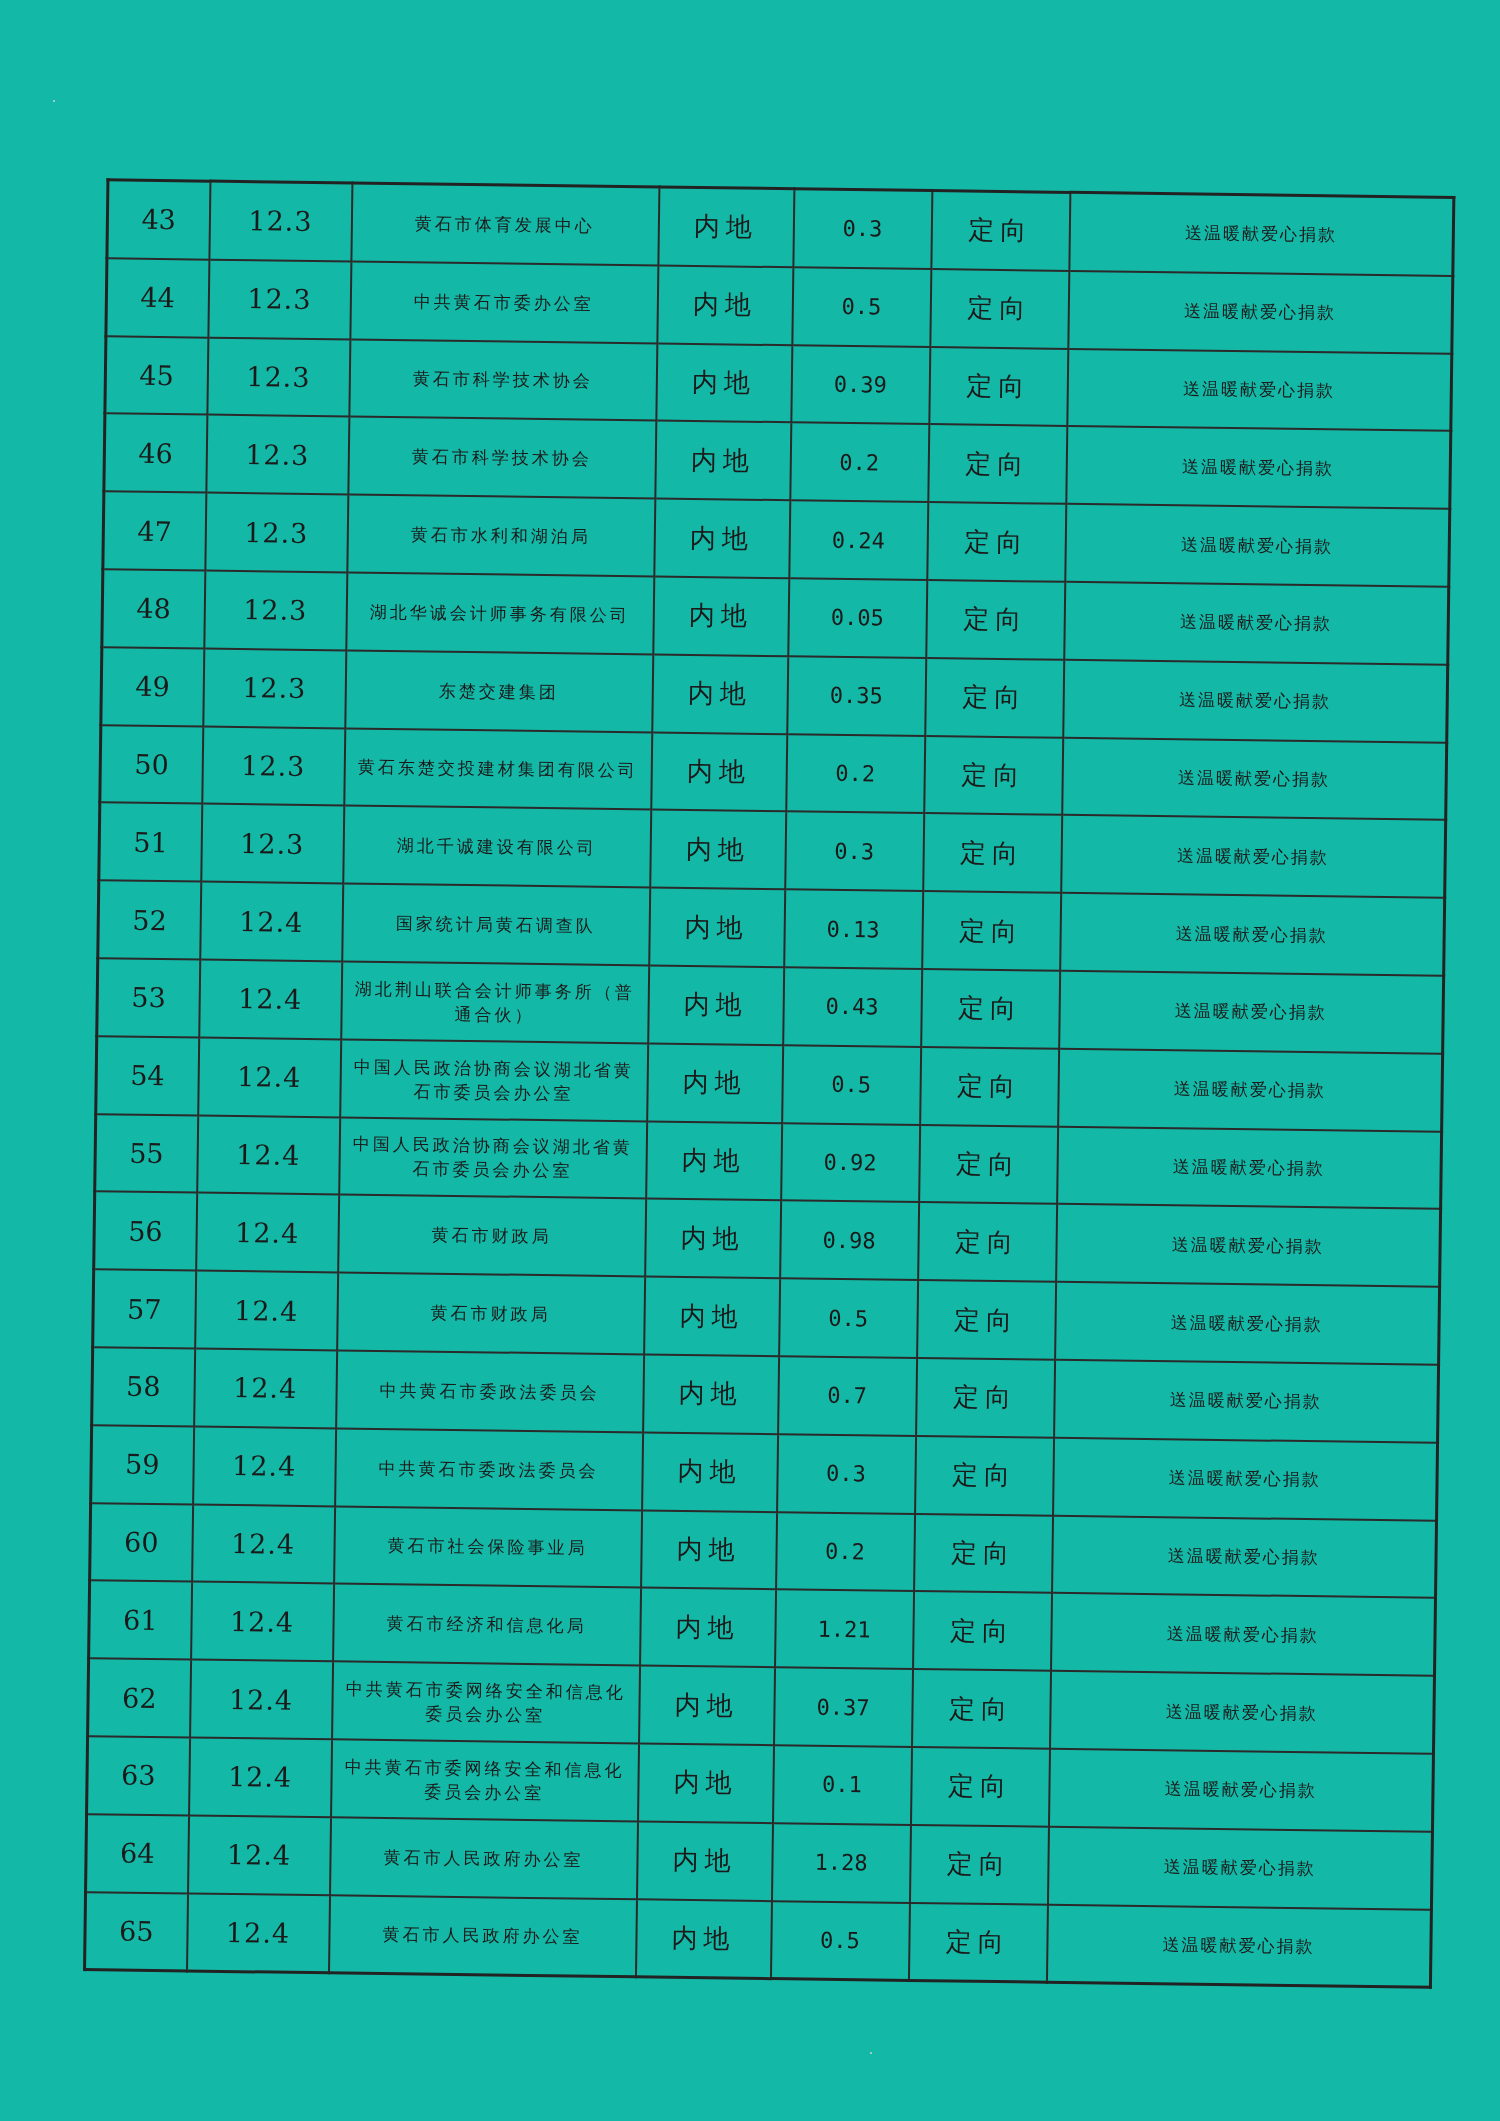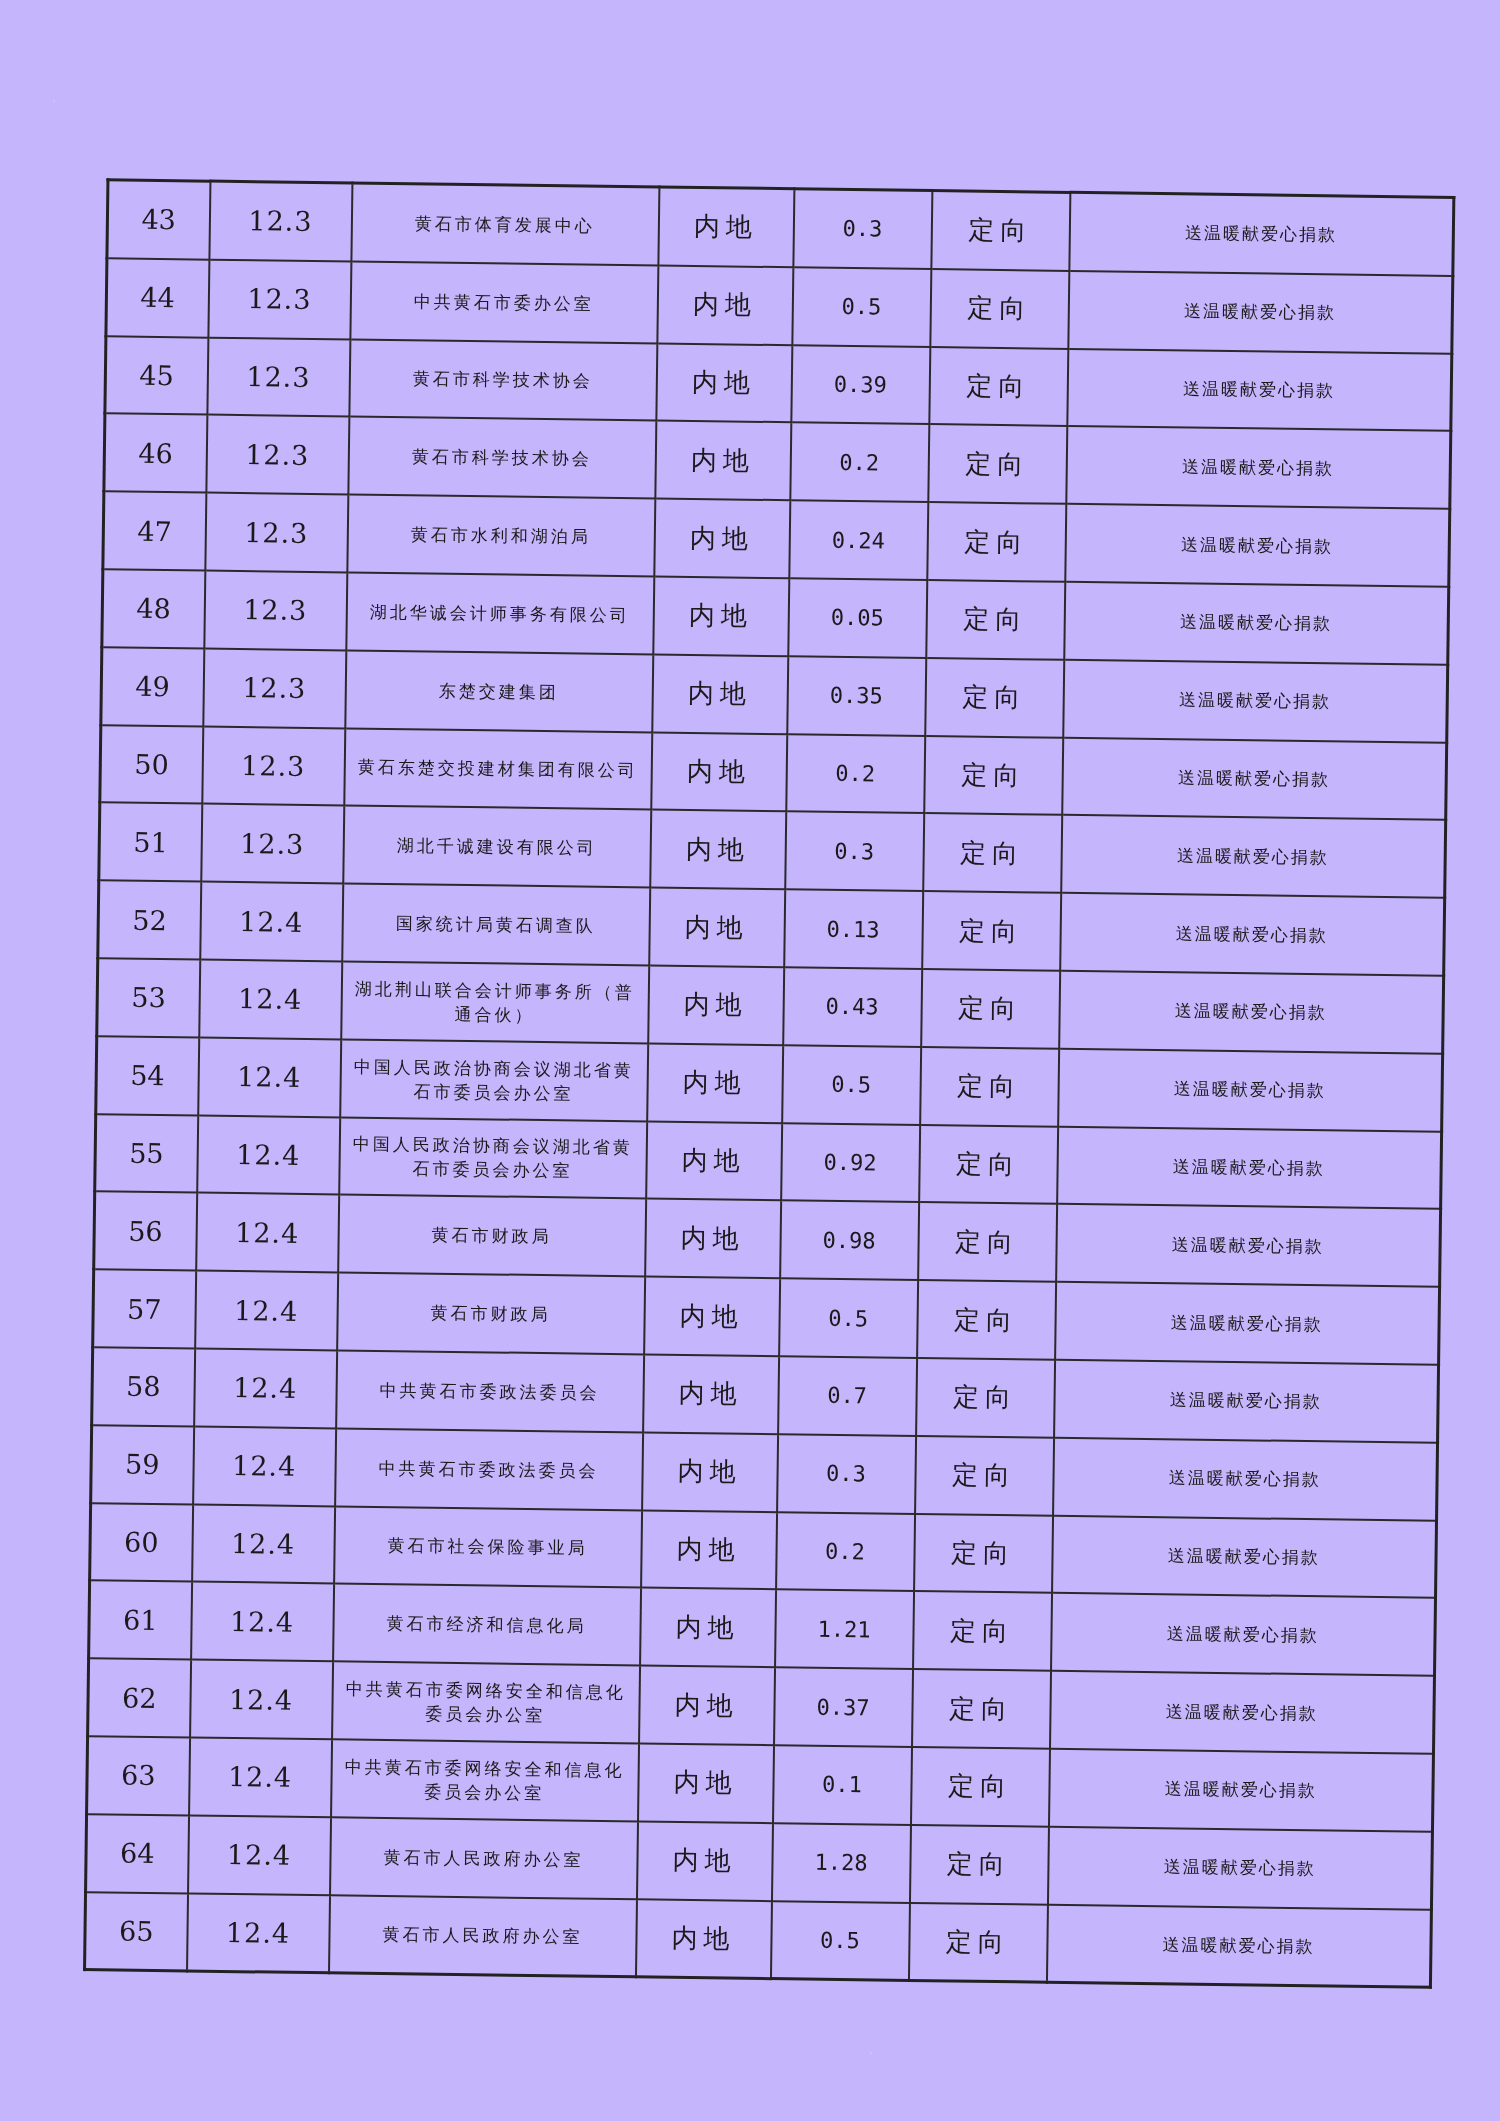--- a/index.html
+++ b/index.html
@@ -12,21 +12,21 @@
     height: 2121px;
     position: relative;
     overflow: hidden;
     font-family: "DejaVu Serif", "Liberation Serif", serif;
     color: #1a1a1a;
   }
   .page {
     position: absolute;
     left: 0; top: 0;
     width: 1500px; height: 2121px;
-    background: #c4b5fd;
+    background: #14b8a6;
   }
   .table-wrap {
     position: absolute;
     left: 95px;
     top: 187px;
     width: 1346px;
     height: 1745px;
     transform: rotate(0.75deg);
     transform-origin: 50% 50%;
   }

